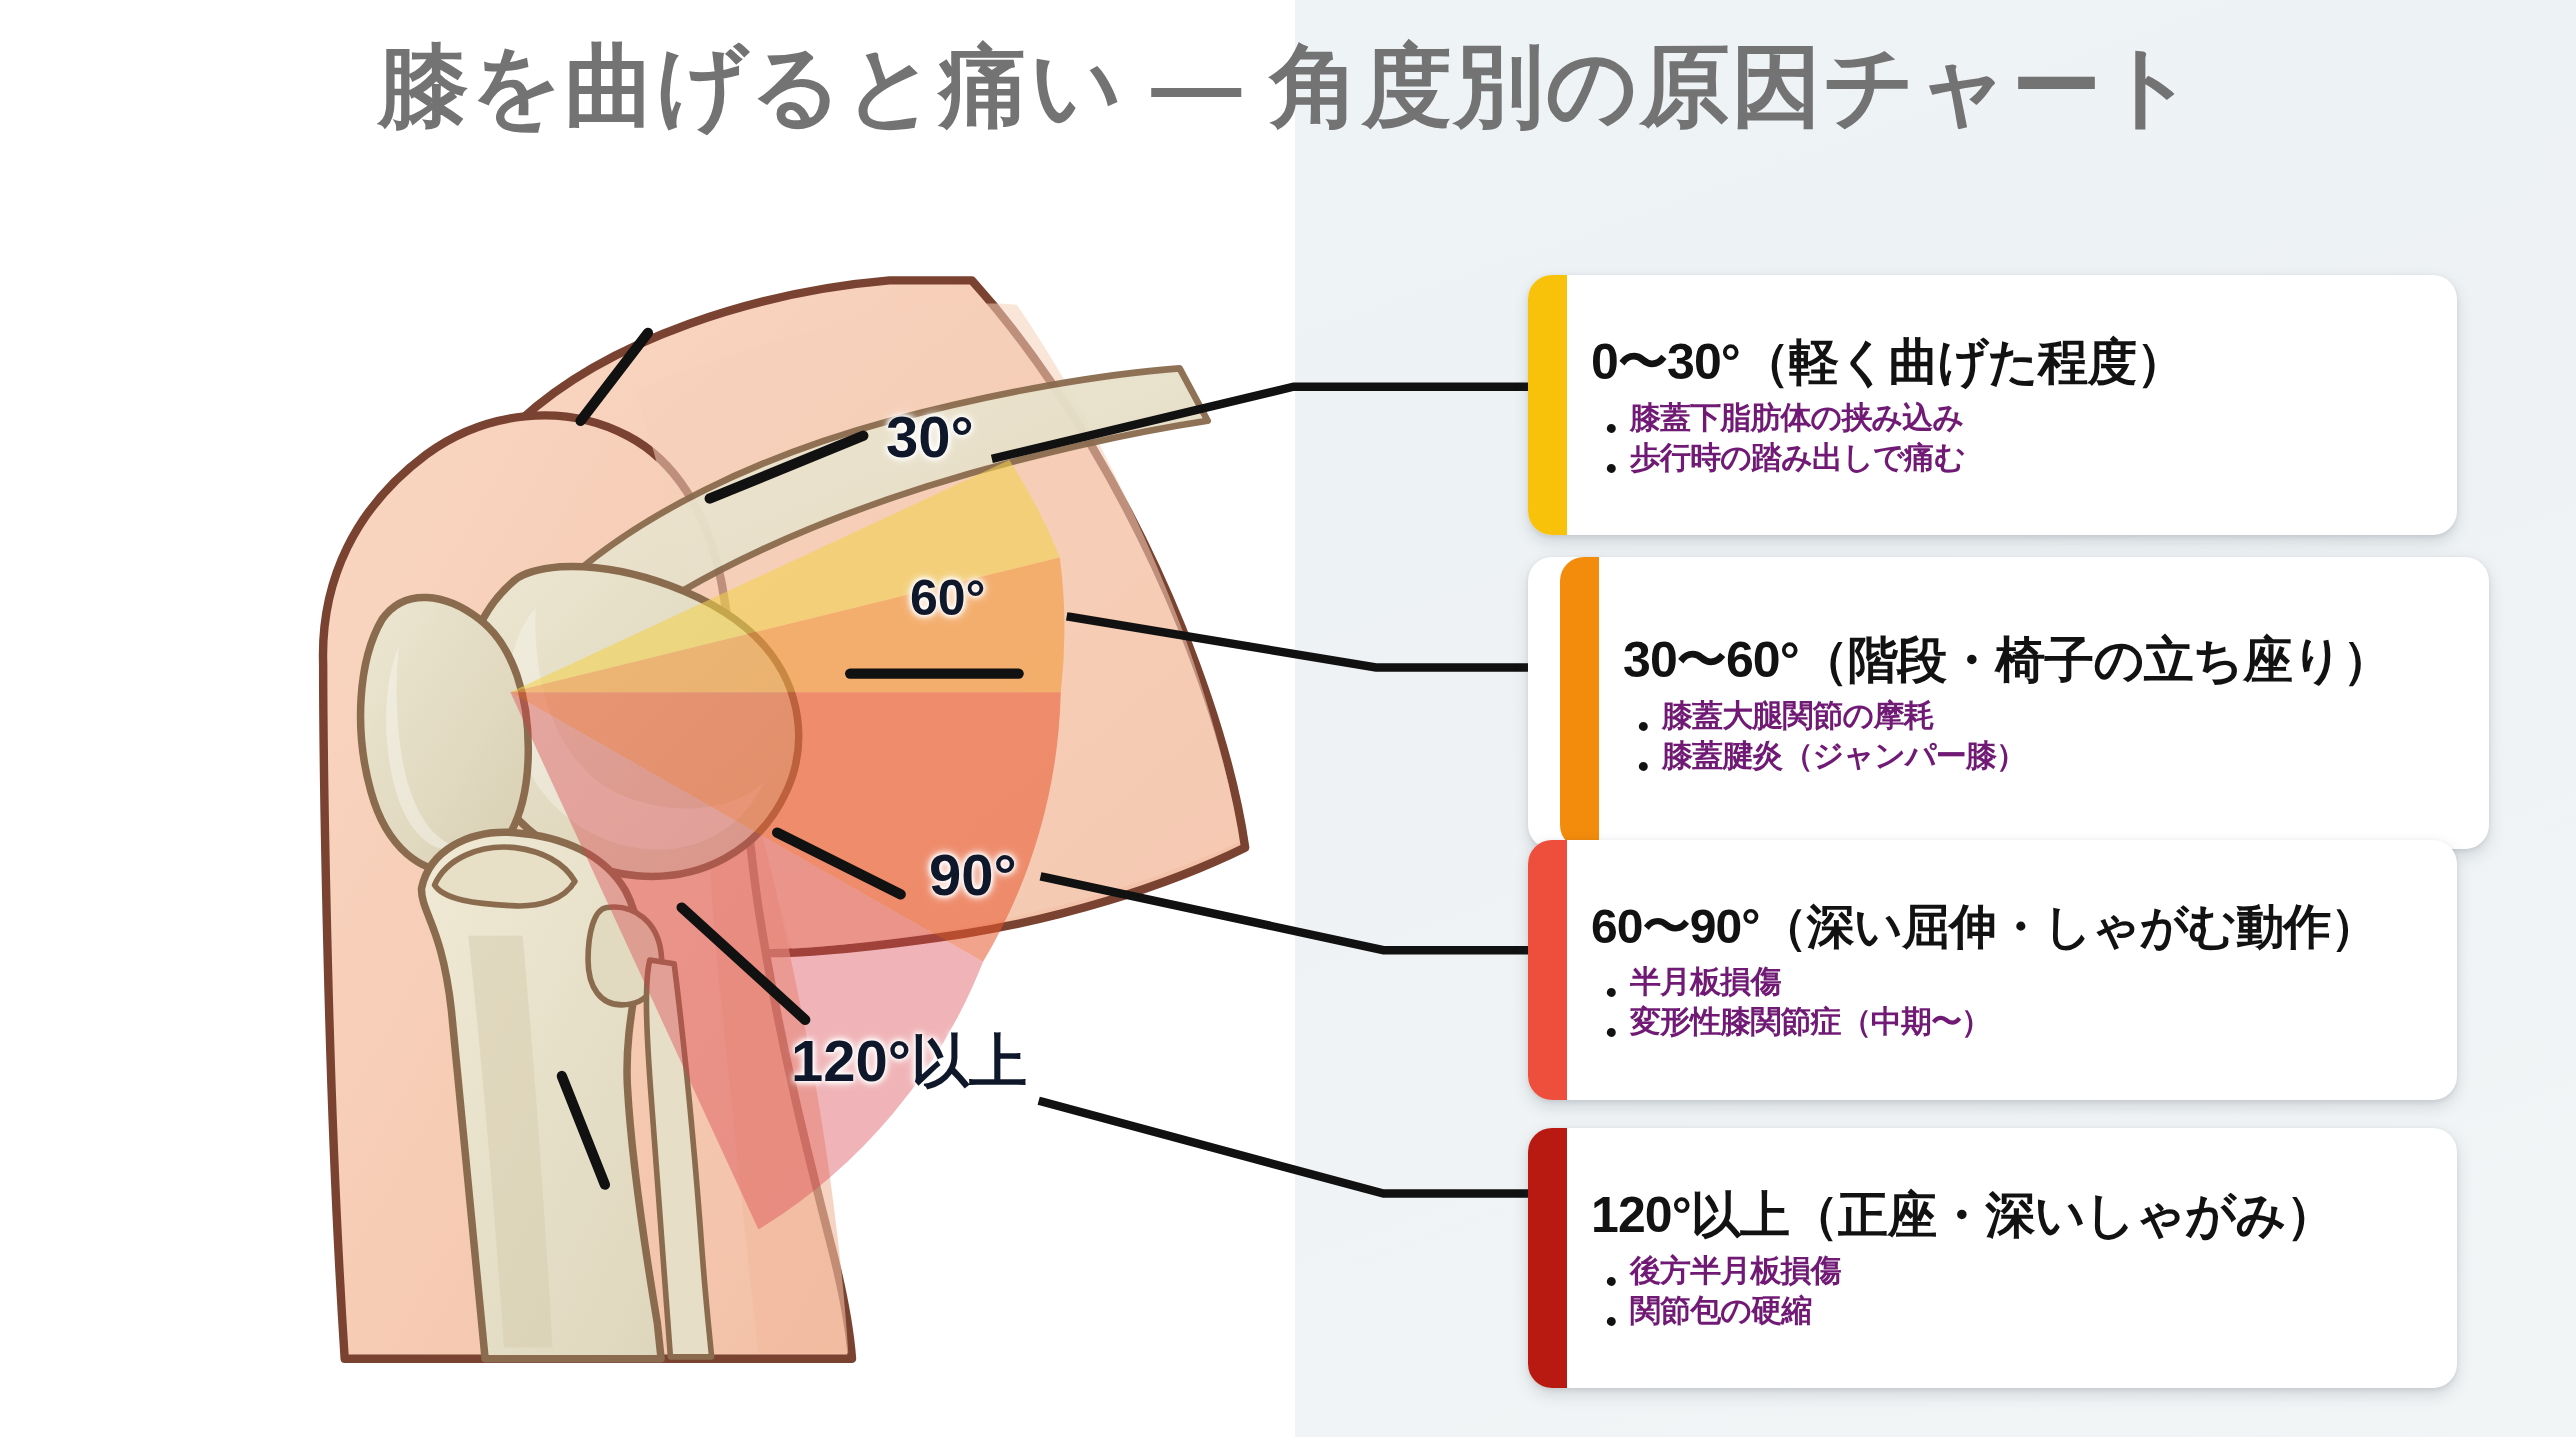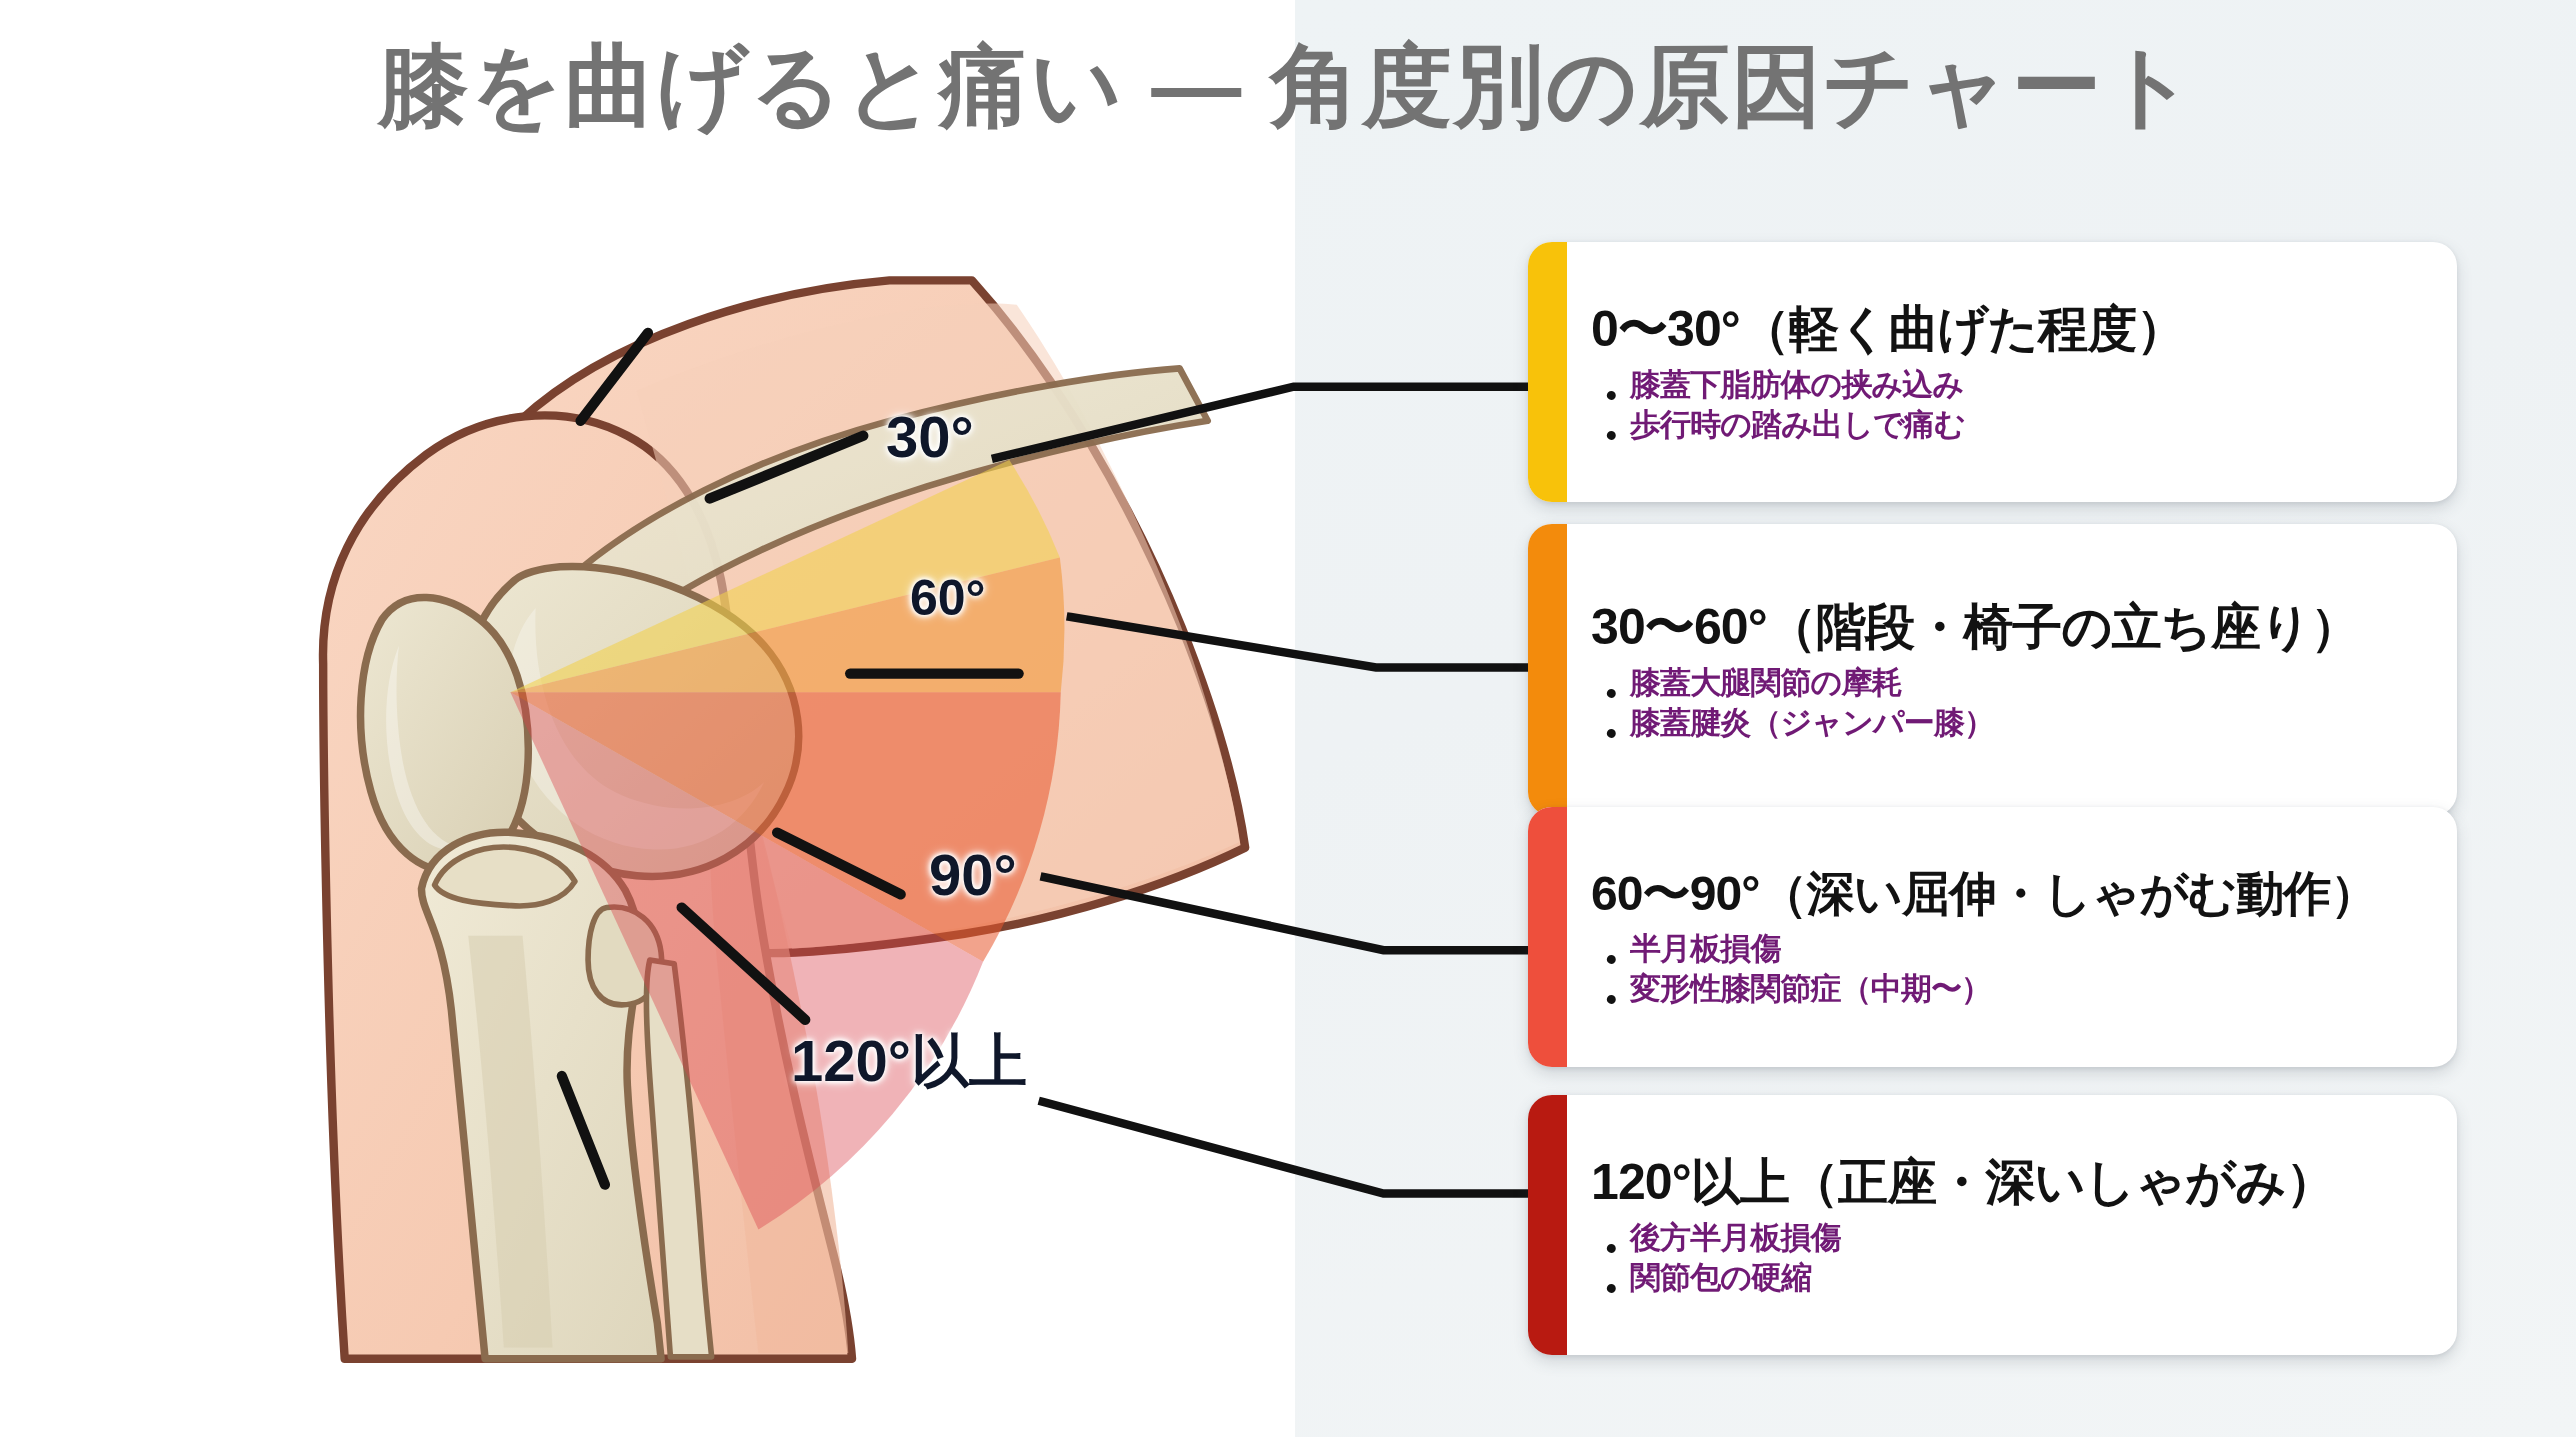--- a/index.html
+++ b/index.html
@@ -42,20 +42,21 @@
   .anglelab.deg120{left:791px;top:1023px;font-size:58px;}
 
   
   .card{
     position:absolute;left:1528px;width:929px;
     background:#ffffff;
     border-radius:24px;
     box-shadow:0 6.6px 15px rgba(60,70,85,.17), 0 1.9px 4.7px rgba(60,70,85,.10);
     overflow:visible;
     display:flex;
+    margin-top:33px;
   }
   .card .accent{
     width:39px;flex:0 0 39px;
     border-top-left-radius:24px;border-bottom-left-radius:24px;
   }
   .card .body{
     flex:1 1 auto;padding:20.6px 19px 19px 24px;
     display:flex;flex-direction:column;justify-content:center;
   }
   .card h3{
@@ -68,21 +69,21 @@
     font-size:31px;font-weight:bold;color:#701a75;
     line-height:1.30;white-space:nowrap;letter-spacing:-0.9px;
     padding-left:39px;position:relative;
   }
   .card li::before{
     content:"・";position:absolute;left:-3.7px;top:0;
     font-size:47px;color:#121212;
   }
 
   .card1{top:242px;height:260px;}
-  .card2{top:524px;height:292px;}
+  .card2{top:524px;height:292px;padding-left:32px;}
   .card3{top:807px;height:260px;justify-content:center;}
   .card3 h3{font-size:48px;}
   .card4{top:1095px;height:260px;}
 </style>
 </head>
 <body>
 
 <div id="stage">
 
   <div class="bg-left"></div>

